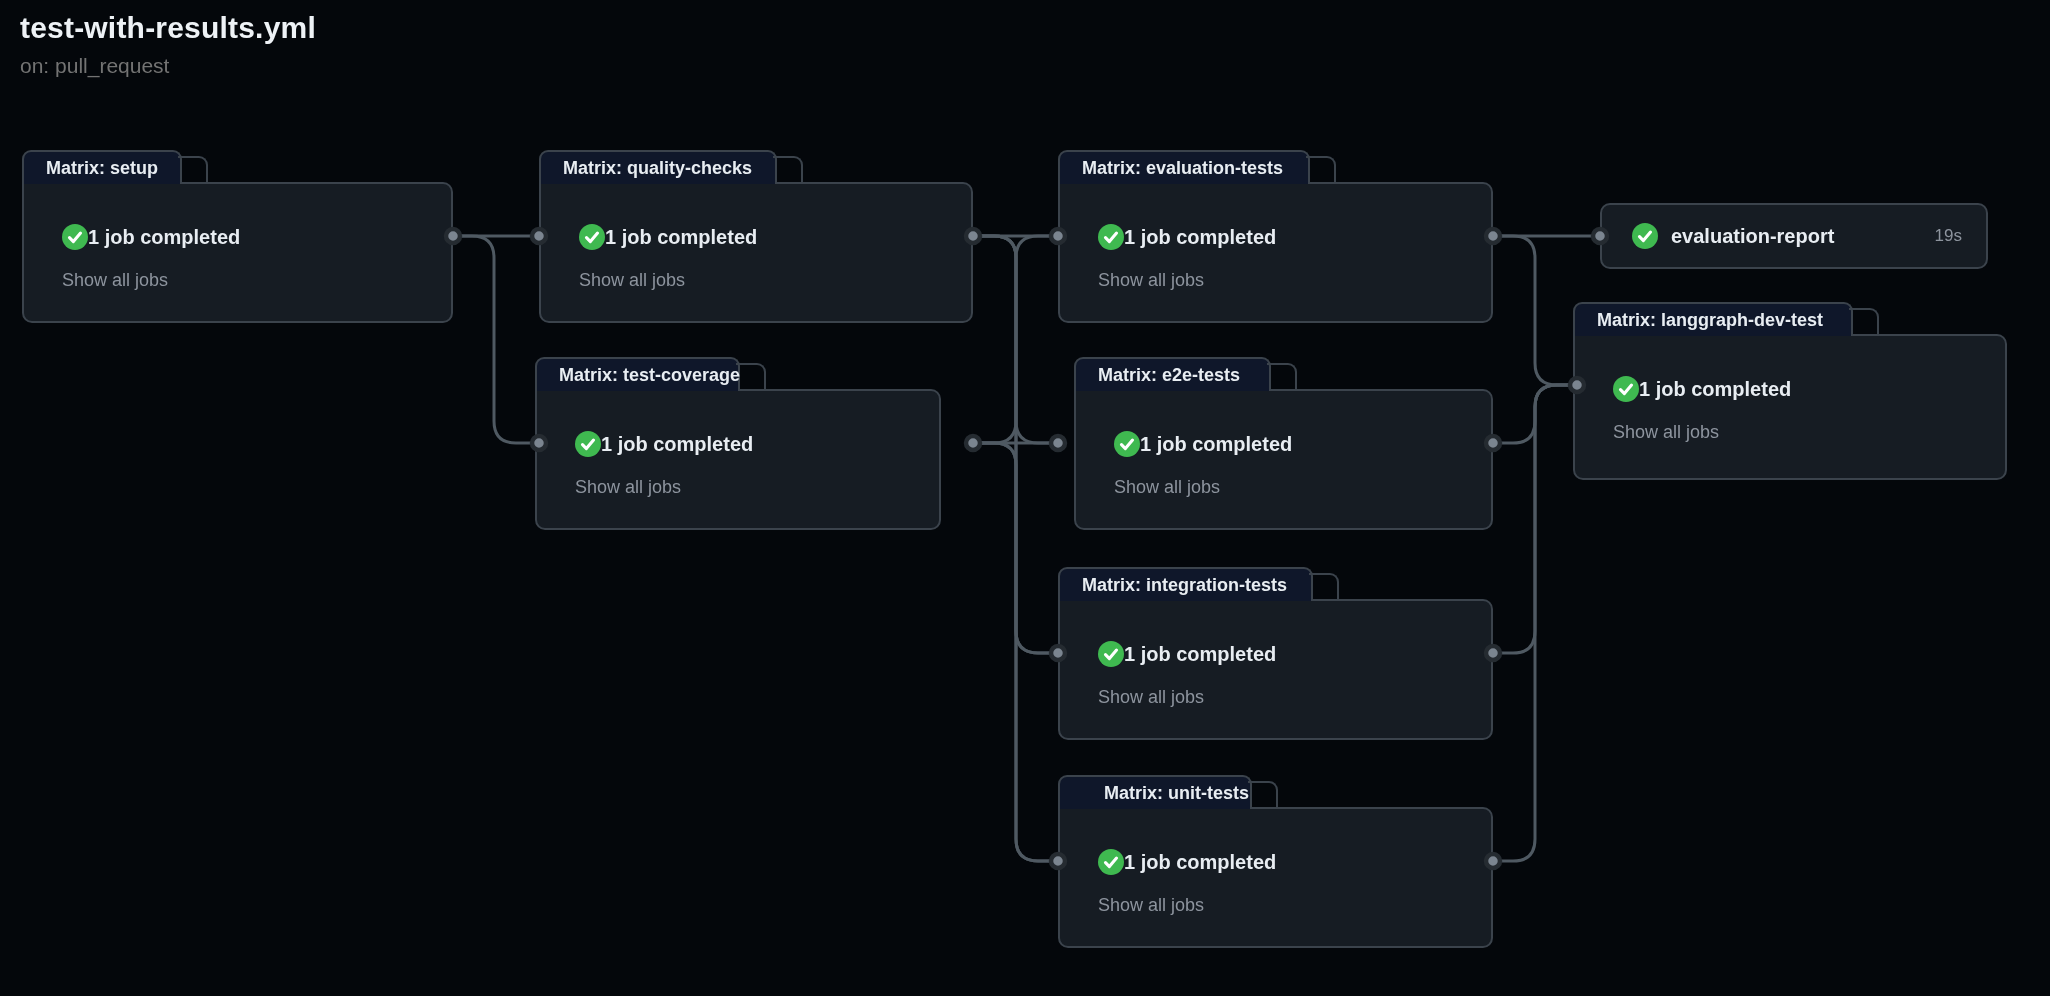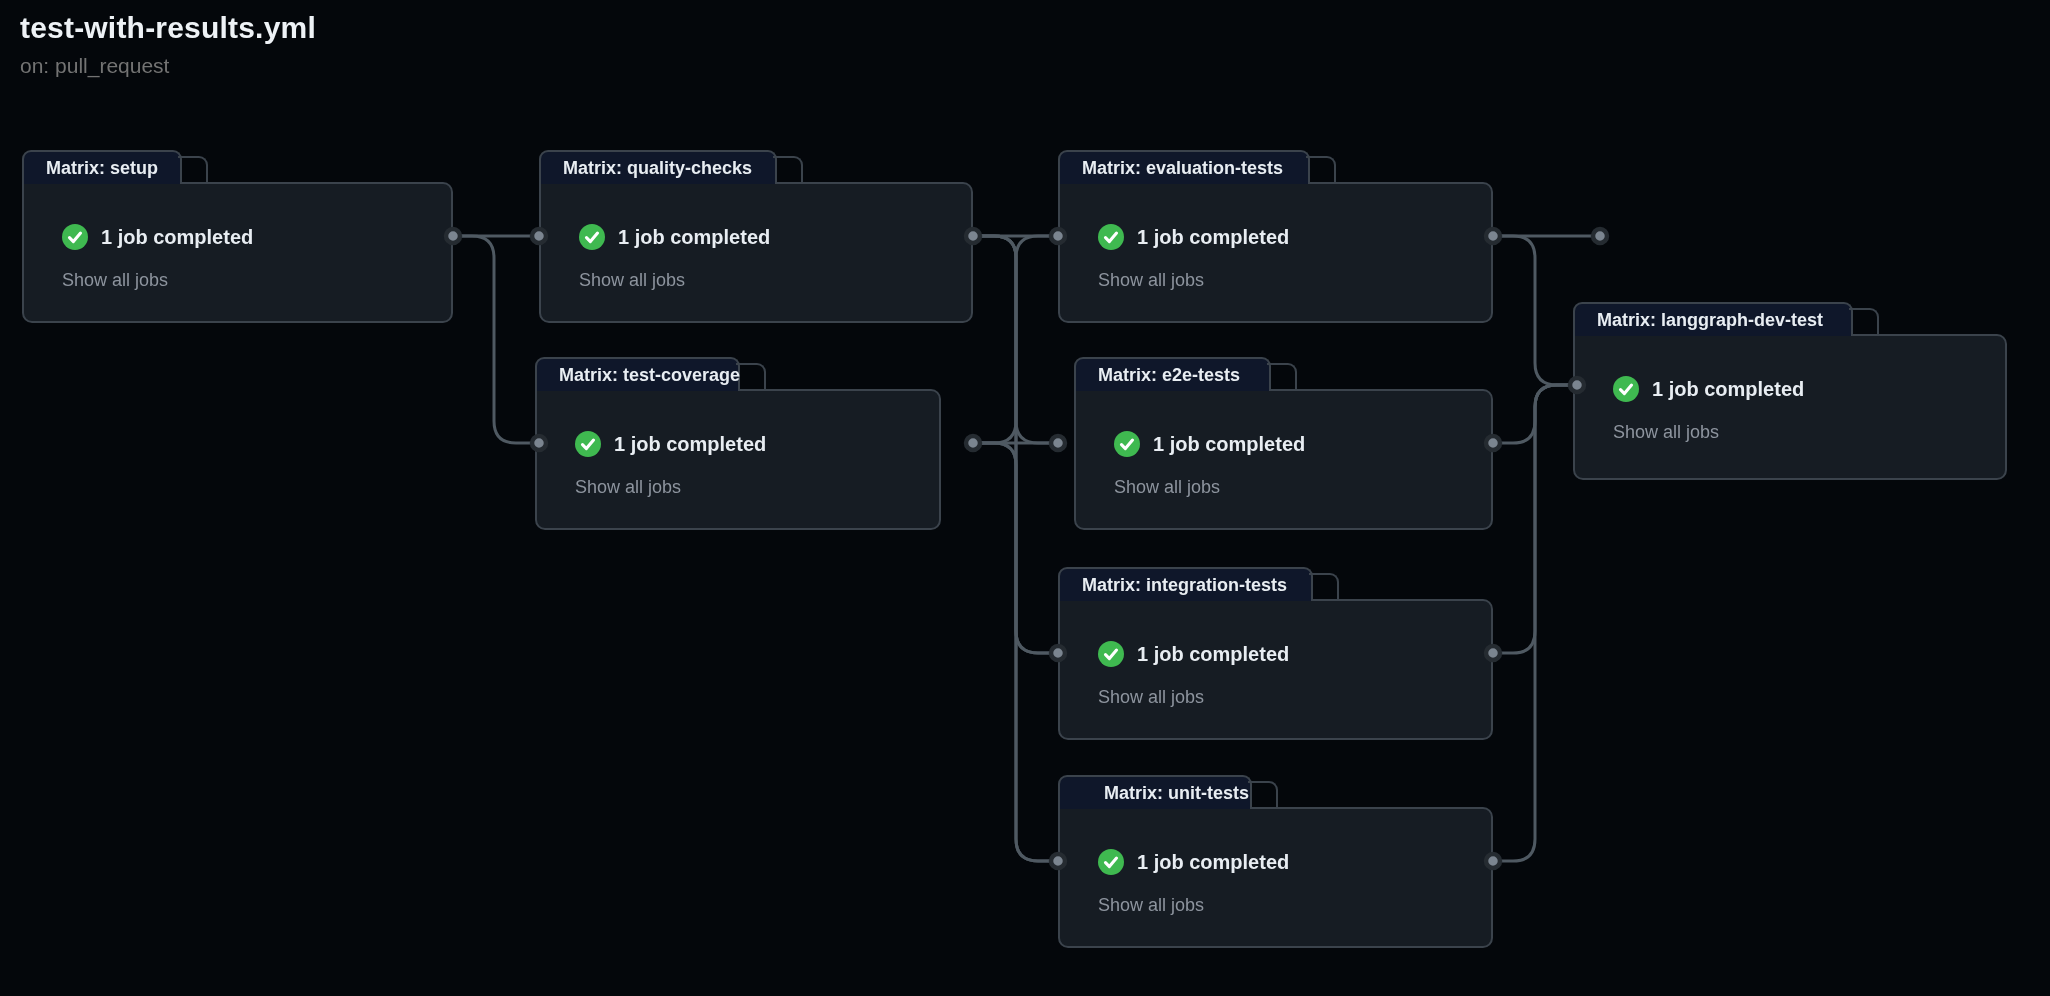--- a/index.html
+++ b/index.html
@@ -75,21 +75,20 @@
     z-index: 1;
   }
   .card.simple .body { border-radius: 10px; }
 
   .status-row {
     position: absolute;
     left: 38px;
     top: 40px;
     display: flex;
     align-items: center;
-    gap: 13px;
   }
   .check-icon { width: 26px; height: 26px; display: inline-block; flex: 0 0 auto; }
   .status-text {
     color: #e8edf2;
     font-size: 20px;
     font-weight: bold;
     white-space: nowrap;
   }
   .show-jobs {
     position: absolute;
@@ -278,20 +277,34 @@
               <circle cx="8" cy="8" r="8" fill="#3fb950"></circle>
               <path d="M4.6 8.4 L7.0 10.8 L11.4 5.6" fill="none" stroke="#ffffff" stroke-width="1.9" stroke-linecap="round" stroke-linejoin="round"></path>
             </svg>
         </span>
         <span class="status-text">1 job completed</span>
       </div>
       <a class="show-jobs" href="#">Show all jobs</a>
     </div>
   </div>
 
+  <div class="card simple" style="left:1600px; top:203px; width:388px;">
+    <div class="body" style="height:66px;">
+      <div class="simple-row">
+        <span class="check-icon">
+          <svg viewBox="0 0 16 16" width="26" height="26">
+              <circle cx="8" cy="8" r="8" fill="#3fb950"></circle>
+              <path d="M4.6 8.4 L7.0 10.8 L11.4 5.6" fill="none" stroke="#ffffff" stroke-width="1.9" stroke-linecap="round" stroke-linejoin="round"></path>
+            </svg>
+        </span>
+        <span class="simple-title">evaluation-report</span>
+        <span class="duration">19s</span>
+      </div>
+    </div>
+  </div>
 
   <div class="card matrix" style="left:1561px; top:302px; width:434px;margin-left:12px;">
     <div class="tab" style="width:280px;">
       <span class="tab-label">Matrix: langgraph-dev-test</span>
       <span class="notch"></span>
     </div>
     <div class="body" style="height:146px;">
       <div class="status-row">
         <span class="check-icon">
           <svg viewBox="0 0 16 16" width="26" height="26">

